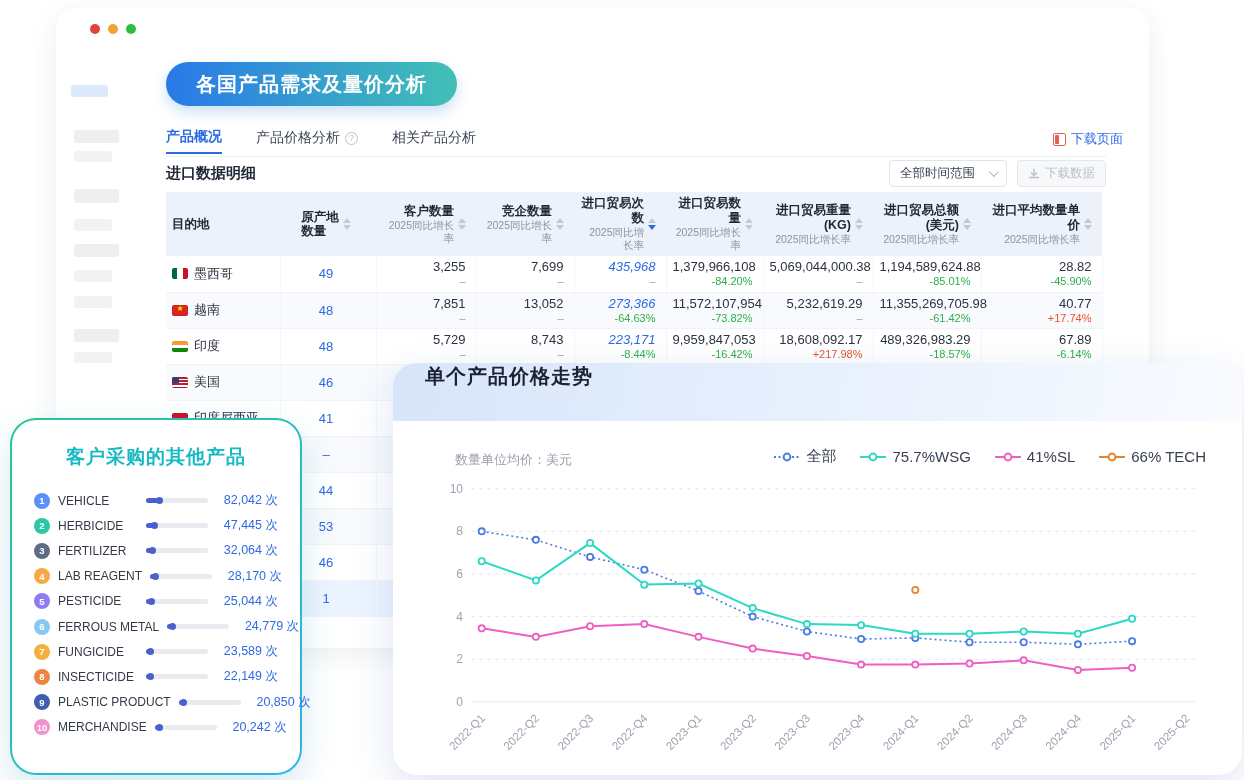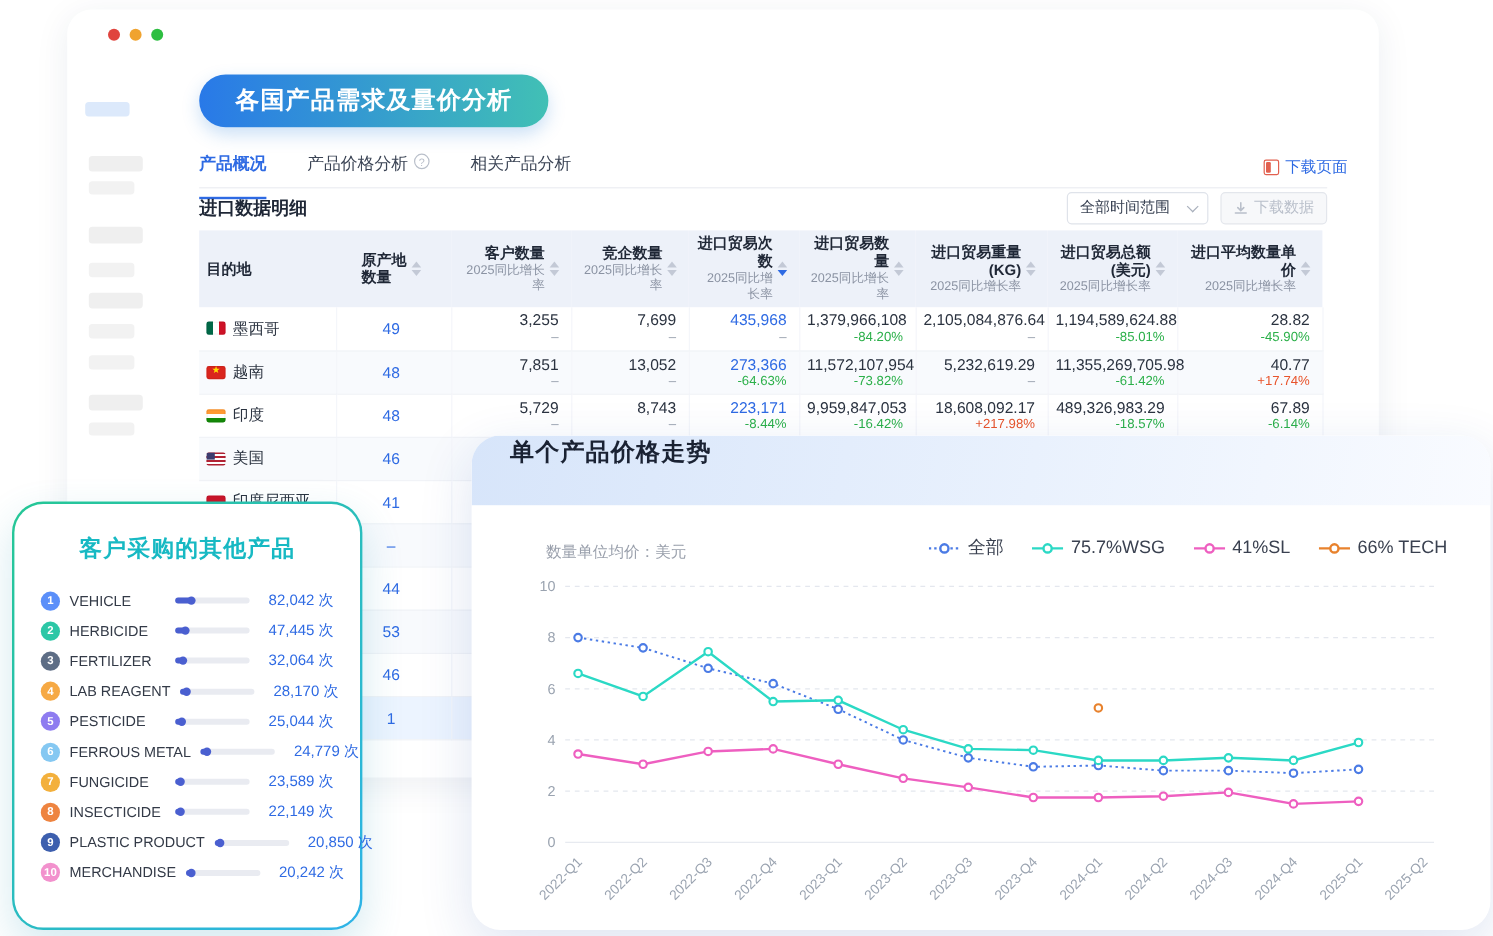--- a/index.html
+++ b/index.html
@@ -12,21 +12,21 @@
   .traffic { position:absolute; top:16px; left:34px; display:flex; gap:8px; }
   .traffic i { width:10px; height:10px; border-radius:50%; display:block; }
   .skel { position:absolute; border-radius:3px; }
 
   .pill-title { position:absolute; left:110px; top:54px; height:44px; line-height:44px;
     padding:0 30px; border-radius:26px; color:#fff; font-size:20px; font-weight:bold;
     letter-spacing:1px; background:linear-gradient(90deg,#2979e8,#41c0b5);
     box-shadow:0 6px 14px rgba(46,130,220,.25); }
 
   .tabs { position:absolute; left:110px; top:120px; display:flex; gap:34px; font-size:14px; color:#3a4354; }
-  .tab { padding-bottom:18px; cursor:pointer; display:flex; gap:5px; }
+  .tab { padding-bottom:6px; cursor:pointer; display:flex; align-items:center; gap:5px; }
   .tab.active { color:#2e6ae3; font-weight:bold; border-bottom:2px solid #2e6ae3; }
   .info-circ { width:13px; height:13px; border:1px solid #b9bfca; border-radius:50%;
     font-size:9px; color:#b9bfca; display:inline-flex; align-items:center; justify-content:center; }
   .tabs-divider { position:absolute; left:110px; top:148px; width:940px; height:1px; background:#ebedf2; }
 
   .download-page { position:absolute; left:997px; top:122px; display:flex; align-items:center; gap:5px;
     color:#2e6ae3; font-size:13px; cursor:pointer; }
   .page-ico { width:13px; height:13px; border:1px solid #e2604f; border-radius:2px; position:relative; background:#fff; }
   .page-ico::before { content:""; position:absolute; left:1px; top:1px; width:4px; height:9px; background:#e2604f; border-radius:1px; }
 
@@ -59,21 +59,21 @@
   .sorter .dn { border-top:5px solid #c3c9d6; }
   .sorter .dn.on { border-top-color:#2e6ae3; }
   tbody td { height:36px; padding:3px 10px 3px 6px; border-bottom:1px solid #f1f3f7;
     border-right:1px solid #f4f6fa; vertical-align:middle; }
   tbody tr:nth-child(even) { background:#f8fafd; }
   tbody tr.selected { background:#ecf4ff; }
   .cell-val { display:block; text-align:right; font-size:13px; color:#2b3340; line-height:16px; }
   .cell-growth { display:block; text-align:right; font-size:11px; color:#98a0ad; line-height:13px; }
   .cell-growth.green { color:#2cb04a; }
   .cell-growth.red { color:#e8542c; }
-  .cell-val.blue { color:#2e6ae3; }
+  .cell-val.blue { color:#2e6ae3;font-style:italic; }
   .dest { display:flex; align-items:center; gap:6px; font-size:13px; color:#2b3340; }
   .origin-val { display:block; text-align:center; font-size:13px; color:#2e6ae3; }
   .flag { width:16px; height:11px; border-radius:2px; flex:0 0 16px; box-shadow:0 0 0 1px rgba(0,0,0,.06) inset; position:relative; overflow:hidden; }
   .flag-mx { background:linear-gradient(90deg,#006847 0 33%,#fff 33% 66%,#ce1126 66%); }
   .flag-vn { background:#da251d; } .flag-vn::before { content:"★"; position:absolute; left:4.5px; top:-1px; font-size:8px; color:#ffdf00; }
   .flag-in { background:linear-gradient(180deg,#ff9933 0 33%,#fff 33% 66%,#138808 66%); }
   .flag-us { background:repeating-linear-gradient(180deg,#b22234 0 1.6px,#fff 1.6px 3.2px); }
   .flag-us::before { content:""; position:absolute; left:0; top:0; width:7px; height:6px; background:#3c3b6e; }
   .flag-id { background:linear-gradient(180deg,#ce1126 0 50%,#fff 50%); }
   .flag-cr { background:linear-gradient(180deg,#002b7f 0 20%,#fff 20% 40%,#ce1126 40% 60%,#fff 60% 80%,#002b7f 80%); }
@@ -305,21 +305,21 @@
             </td>
             <td>
               <span class="cell-val blue">435,968</span>
               <span class="cell-growth">–</span>
             </td>
             <td>
               <span class="cell-val">1,379,966,108</span>
               <span class="cell-growth green">-84.20%</span>
             </td>
             <td>
-              <span class="cell-val">2,105,084,876.64</span>
+              <span class="cell-val">5,069,044,000.38</span>
               <span class="cell-growth">–</span>
             </td>
             <td>
               <span class="cell-val">1,194,589,624.88</span>
               <span class="cell-growth green">-85.01%</span>
             </td>
             <td>
               <span class="cell-val">28.82</span>
               <span class="cell-growth green">-45.90%</span>
             </td>

